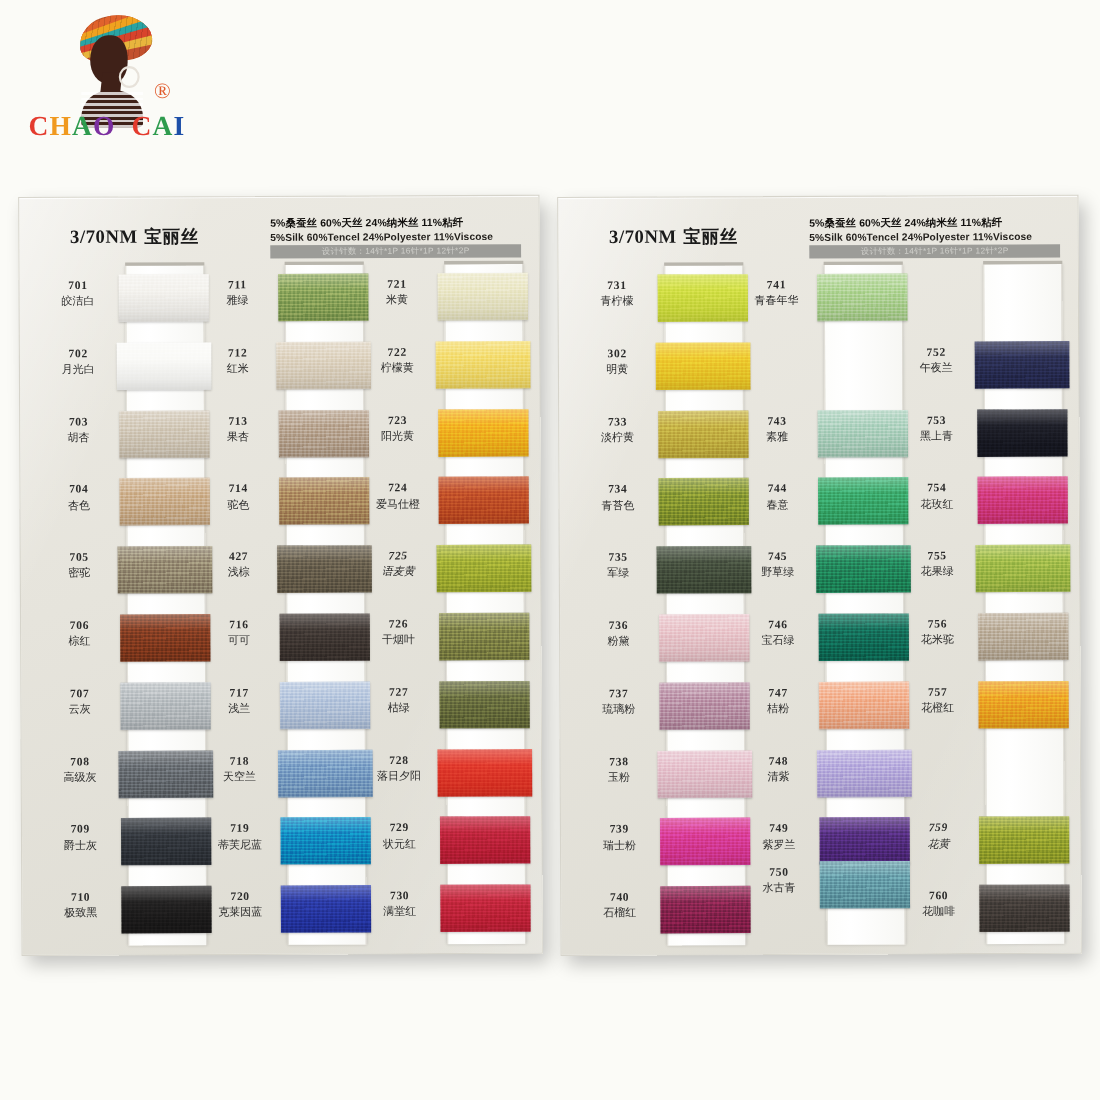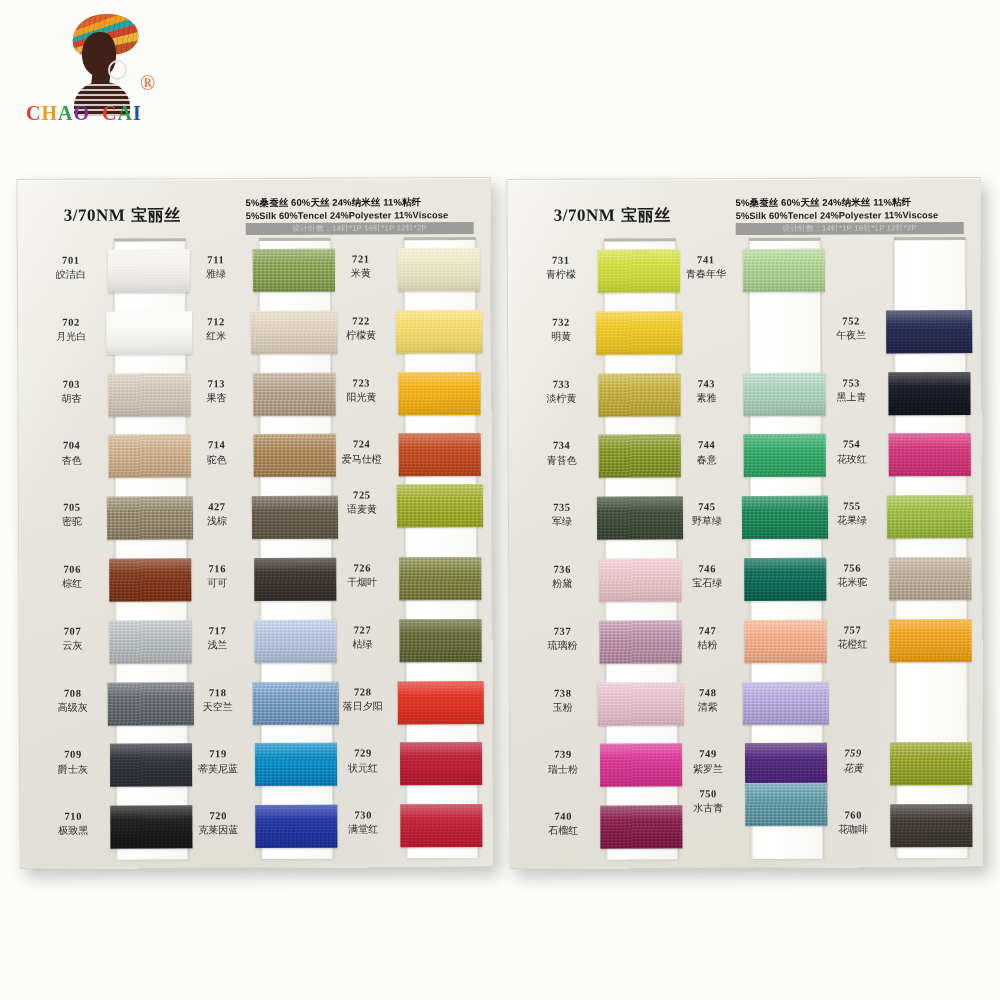--- a/index.html
+++ b/index.html
@@ -64,21 +64,21 @@
     border:2.5px solid #e7e2da; border-radius:50%;
     background:transparent;
   }
   #brand .reg{
     position:absolute; left:120px; top:62px;
     font-size:20px; color:#e05a2b; font-family:"Liberation Serif", serif;
   }
   #brand .wordmark{
     position:absolute; left:6px; top:92px;
     font-family:"Liberation Serif", serif;
-    font-weight:bold; font-size:20px; letter-spacing:1px;
+    font-weight:bold; font-size:25px; letter-spacing:1px;
     white-space:nowrap;
   }
   #brand .wordmark span{display:inline-block;}
 
   
   .card{
     position:absolute;
     top:178px; height:688px;
     background:linear-gradient(160deg,#eceae3 0%,#e6e4dc 45%,#dedcd3 100%);
     box-shadow:6px 8px 16px rgba(0,0,0,.22), 0 1px 0 rgba(255,255,255,.8) inset;
@@ -446,21 +446,21 @@
         <div class="row" style="top: 185.4px;">
           <div class="lbl">
             <span class="num">724</span>
             <span class="nm">爱马仕橙</span>
           </div>
           <div class="swatch" style="background: rgb(188, 70, 32);">
             <div class="threads"></div>
             <div class="gloss"></div>
           </div>
         </div>
-        <div class="row" style="top: 236px;">
+        <div class="row" style="top: 247px; font-style: italic;">
           <div class="lbl">
             <span class="num">725</span>
             <span class="nm">语麦黄</span>
           </div>
           <div class="swatch wide" style="background: rgb(154, 168, 44);">
             <div class="threads"></div>
             <div class="gloss"></div>
           </div>
         </div>
         <div class="row" style="top: 309px;">
@@ -530,21 +530,21 @@
             <span class="num">731</span>
             <span class="nm">青柠檬</span>
           </div>
           <div class="swatch" style="background: rgb(204, 219, 58);">
             <div class="threads"></div>
             <div class="gloss"></div>
           </div>
         </div>
         <div class="row" style="top: 61.8px;">
           <div class="lbl">
-            <span class="num">732</span>
+            <span class="num">302</span>
             <span class="nm">明黄</span>
           </div>
           <div class="swatch wide" style="background: rgb(236, 196, 36);">
             <div class="threads"></div>
             <div class="gloss"></div>
           </div>
         </div>
         <div class="row" style="top: 123.6px;">
           <div class="lbl">
             <span class="num">733</span>

